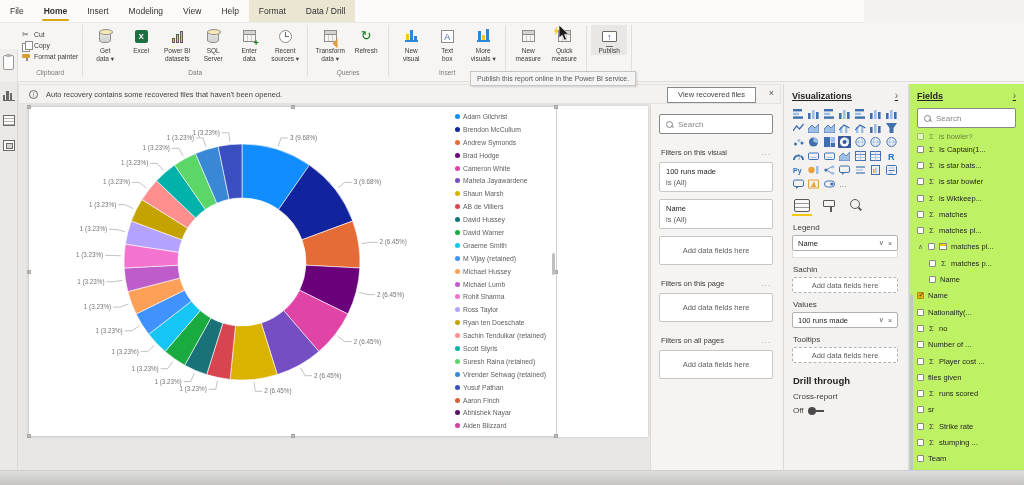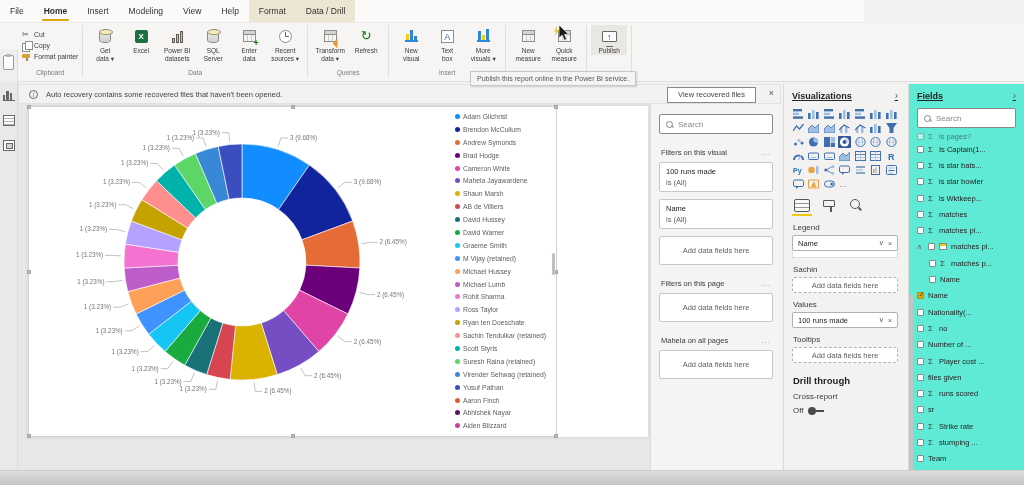--- a/index.html
+++ b/index.html
@@ -124,21 +124,21 @@
   .pill .pc { color:#605e5c; font-size:7px; margin-left:4px; cursor:pointer; }
   .well-strip { height:7px; background:#fff; border:1px solid #e1dfdd; border-top:none; margin:0 0 2px; }
   .well-empty { height:16px; background:#fff; border:1px dashed #b3b1af; border-radius:2px; font-size:7.5px; color:#605e5c; display:flex; align-items:center; justify-content:center; }
   .drill-title { font-size:9.5px; font-weight:bold; margin:12px 1px 6px; }
   .drill-row { font-size:8px; color:#3b3a39; margin:0 1px 5px; }
   .toggle { display:flex; align-items:center; gap:4px; font-size:8px; color:#3b3a39; margin:2px 1px; }
   .knob { width:8px; height:8px; border-radius:50%; background:#4a4a4a; position:relative; }
   .knob::after { content:""; position:absolute; left:8px; top:3.5px; width:8px; height:1.5px; background:#4a4a4a; }
 
   
-  .fields-pane { position:absolute; left:908px; top:84px; width:116px; height:386px; background:#5eead4; border-left:1px solid #dcdad8; padding:6px 8px 0; overflow:hidden; }
+  .fields-pane { position:absolute; left:908px; top:84px; width:116px; height:386px; background:#bef264; border-left:1px solid #dcdad8; padding:6px 8px 0; overflow:hidden;text-align:center; }
   .fields-scroll { position:absolute; left:1px; top:210px; width:3px; height:180px; background:#c6c4c2; border-radius:2px; }
   .frow { display:flex; align-items:center; gap:4px; height:16.3px; font-size:7.5px; color:#252423; white-space:nowrap; cursor:pointer; }
   .fcheck { width:7px; height:7px; border:1px solid #8a8886; border-radius:1px; background:#fff; flex:0 0 auto; }
   .fcheck.on { background:#e2ae12; border-color:#b8890a; position:relative; }
   .fcheck.on::after { content:"\2713"; position:absolute; left:0.5px; top:-2.5px; font-size:7px; color:#4a3b00; }
   .fsigma { font-size:8px; color:#3b3a39; width:7px; flex:0 0 auto; }
   .fexp { font-size:7px; color:#605e5c; width:7px; flex:0 0 auto; }
   .fspecial { width:8px; height:7px; border:1px solid #8a8886; background:linear-gradient(#f2c811 0 2px,#fff 2px); flex:0 0 auto; }
   .find1 { margin-left:12px; }
 
@@ -536,21 +536,21 @@
           <div class="l1">Name</div>
           <div class="l2">is (All)</div>
         </div>
         <div class="fcard empty">Add data fields here</div>
         <div class="fsec-title">
           <span>Filters on this page</span>
           <span class="fsec-more">...</span>
         </div>
         <div class="fcard empty">Add data fields here</div>
         <div class="fsec-title">
-          <span>Mahela on all pages</span>
+          <span>Filters on all pages</span>
           <span class="fsec-more">...</span>
         </div>
         <div class="fcard empty">Add data fields here</div>
       </div>
   </div>
 
   <div class="viz-pane">
     <div class="pane-head">
       <span>Visualizations</span>
       <span class="pane-chev">›</span>
@@ -855,21 +855,21 @@
       <span class="pane-chev">›</span>
     </div>
     <div class="searchbox">
       <span class="mag"></span>
       <span>Search</span>
     </div>
     <div id="fields-list" style="margin-top:3px">
         <div class="frow" style="height: 10px; overflow: hidden; opacity: 0.55;">
           <span class="fcheck"></span>
           <span class="fsigma">Σ</span>
-          <span>is pages?</span>
+          <span>is bowler?</span>
         </div>
         <div class="frow">
           <span class="fcheck"></span>
           <span class="fsigma">Σ</span>
           <span>Is Captain(1...</span>
         </div>
         <div class="frow">
           <span class="fcheck"></span>
           <span class="fsigma">Σ</span>
           <span>is star bats...</span>

